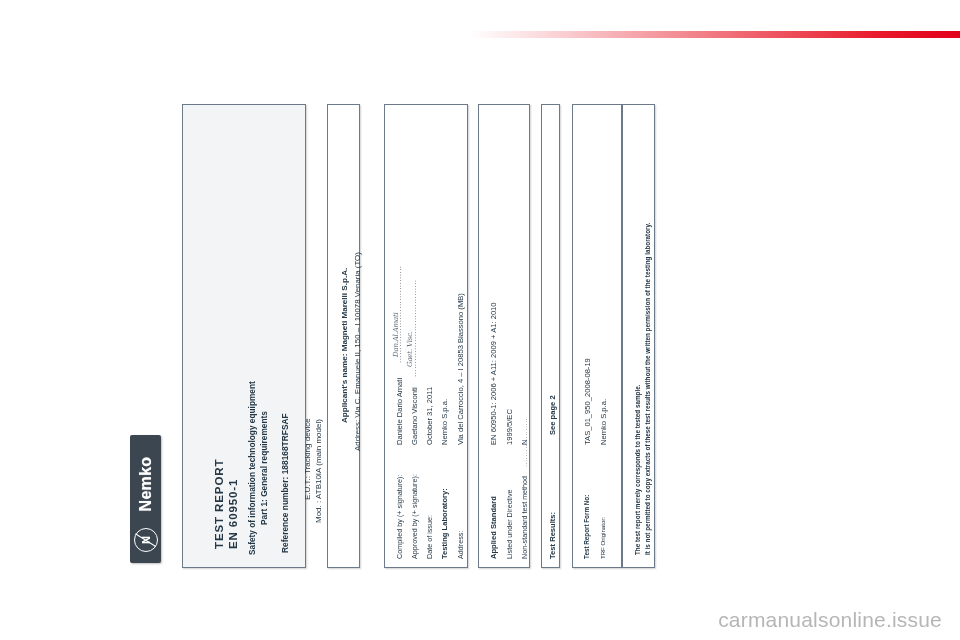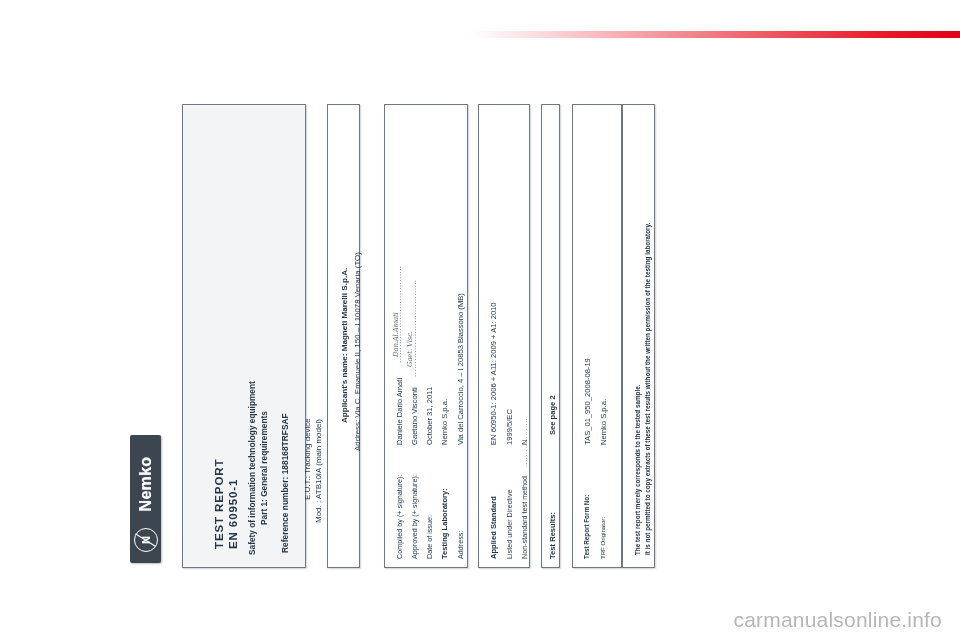--- a/index.html
+++ b/index.html
@@ -257,13 +257,13 @@
     <div class="rot-inner t-val" style="left:26px; top:340px;">Nemko S.p.a.</div>
   </div>
 
   <div class="block" style="left:622px; top:104px; width:33px; height:464px;">
     <div class="rot-inner t-small" style="left:11px; top:450px;">The test report merely corresponds to the tested sample.</div>
     <div class="rot-inner t-small" style="left:21px; top:450px;">It is not permitted to copy extracts of these test results without the written permission of the testing laboratory.</div>
   </div>
 
 </div>
 
-<div class="watermark">carmanualsonline.info</div>
+<div class="watermark">carmanualsonline.issue</div>
 
 </body></html>

